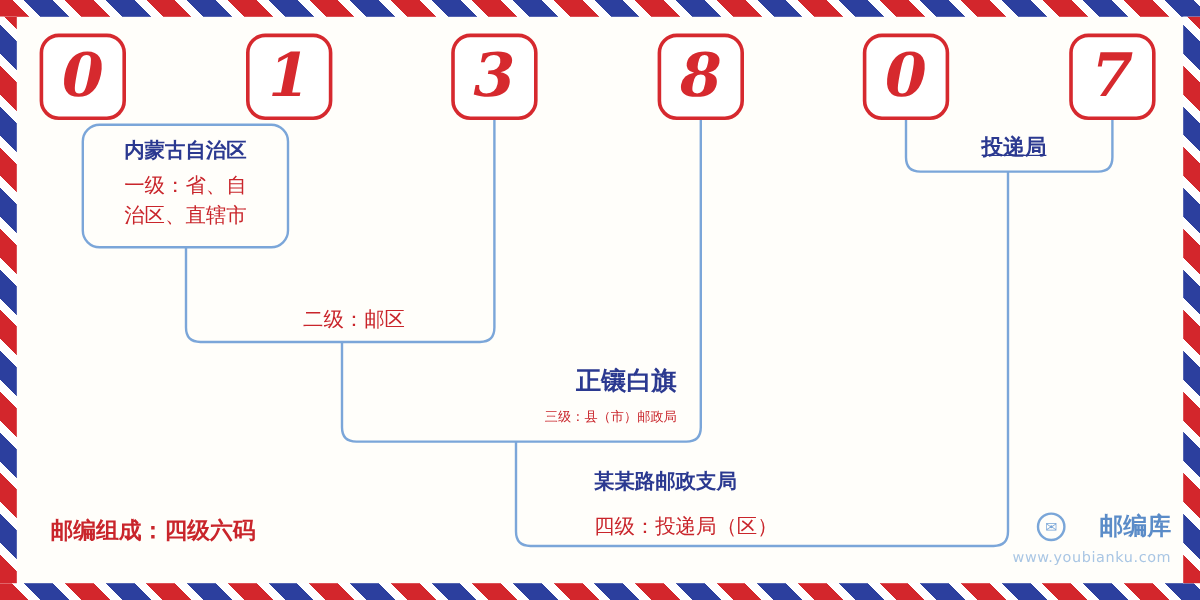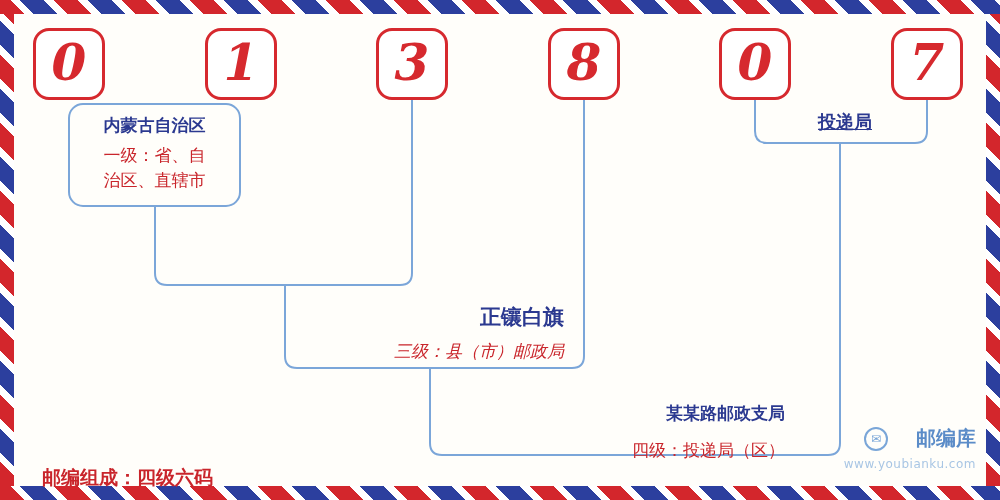--- a/index.html
+++ b/index.html
@@ -38,31 +38,31 @@
 
   .lvl1{position:absolute;left:69px;top:114px;width:171px;text-align:center;}
   .lvl1 .region{font-size:17px;}
   .lvl1 .desc{font-size:17px;width:114px;margin:6px auto 0;line-height:1.45;}
 
   .lvl2{position:absolute;left:200px;top:255px;width:190px;text-align:center;
         font-size:17px;}
 
   .lvl3{position:absolute;left:304px;top:303px;width:260px;text-align:right;}
   .lvl3 .region{font-size:21px;}
-  .lvl3 .desc{font-size:17px;margin-top:9px;font-style:italic;}
+  .lvl3 .desc{font-size:11px;margin-top:9px;}
 
-  .lvl4{position:absolute;left:495px;top:402px;width:290px;text-align:right;}
+  .lvl4{position:absolute;left:495px;top:390px;width:290px;text-align:left;}
   .lvl4 .region{font-size:17px;}
   .lvl4 .desc{font-size:17px;margin-top:14px;}
 
   .lvl5{position:absolute;left:775px;top:110px;width:140px;text-align:center;
         font-size:18px;font-weight:bold;color:#2b3990;text-decoration:underline;}
 
   .note{position:absolute;left:42px;top:429px;font-size:19px;
-        font-weight:bold;color:#c9252b;margin-top:36px;}
+        font-weight:bold;color:#c9252b;}
 
   
   .brand{position:absolute;right:24px;top:425px;display:flex;
          align-items:center;gap:7px;cursor:pointer;}
   .brand-icon{width:24px;height:24px;box-sizing:border-box;
          border:2px solid #7aa6d8;border-radius:50%;color:#7aa6d8;
          font-size:12px;line-height:20px;text-align:center;}
   .brand-name{font-size:20px;font-weight:bold;color:#5b8cc8;margin-left:21px;}
   .brand-url{position:absolute;right:24px;top:457px;font-size:12px;
          color:#a9c6e4;letter-spacing:.5px;}
@@ -92,20 +92,21 @@
   <div class="digit" style="left:376px">3</div>
   <div class="digit" style="left:548px">8</div>
   <div class="digit" style="left:719px">0</div>
   <div class="digit" style="left:891px">7</div>
 
   <div class="lvl1">
     <div class="region">内蒙古自治区</div>
     <div class="desc">一级：省、自治区、直辖市</div>
   </div>
 
+  <div class="lvl2 desc">二级：邮区</div>
 
   <div class="lvl3">
     <div class="region">正镶白旗</div>
     <div class="desc">三级：县（市）邮政局</div>
   </div>
 
   <div class="lvl4">
     <div class="region">某某路邮政支局</div>
     <div class="desc">四级：投递局（区）</div>
   </div>

